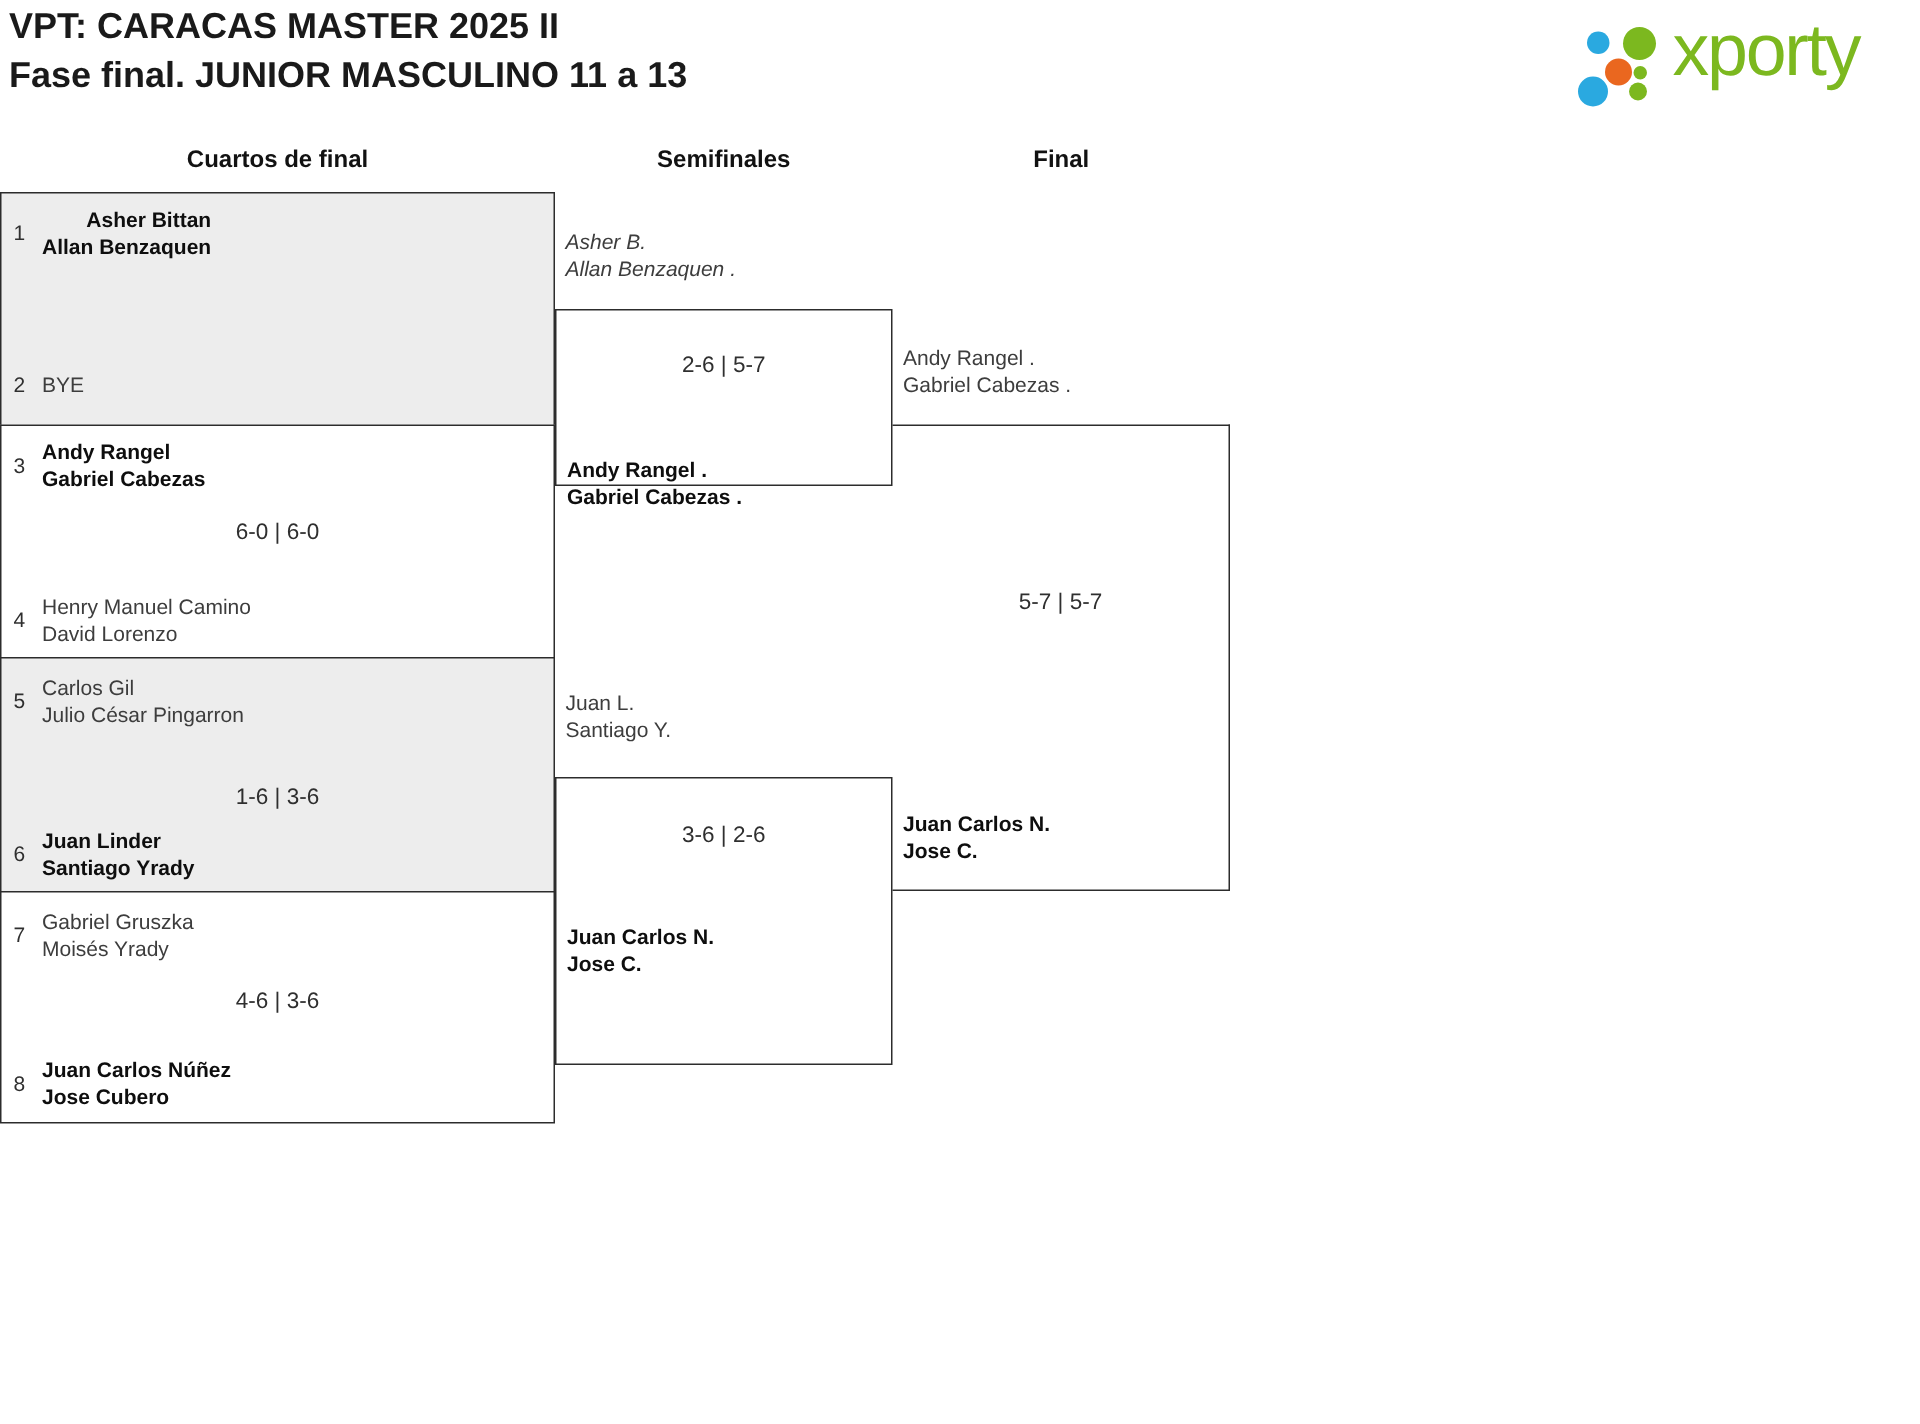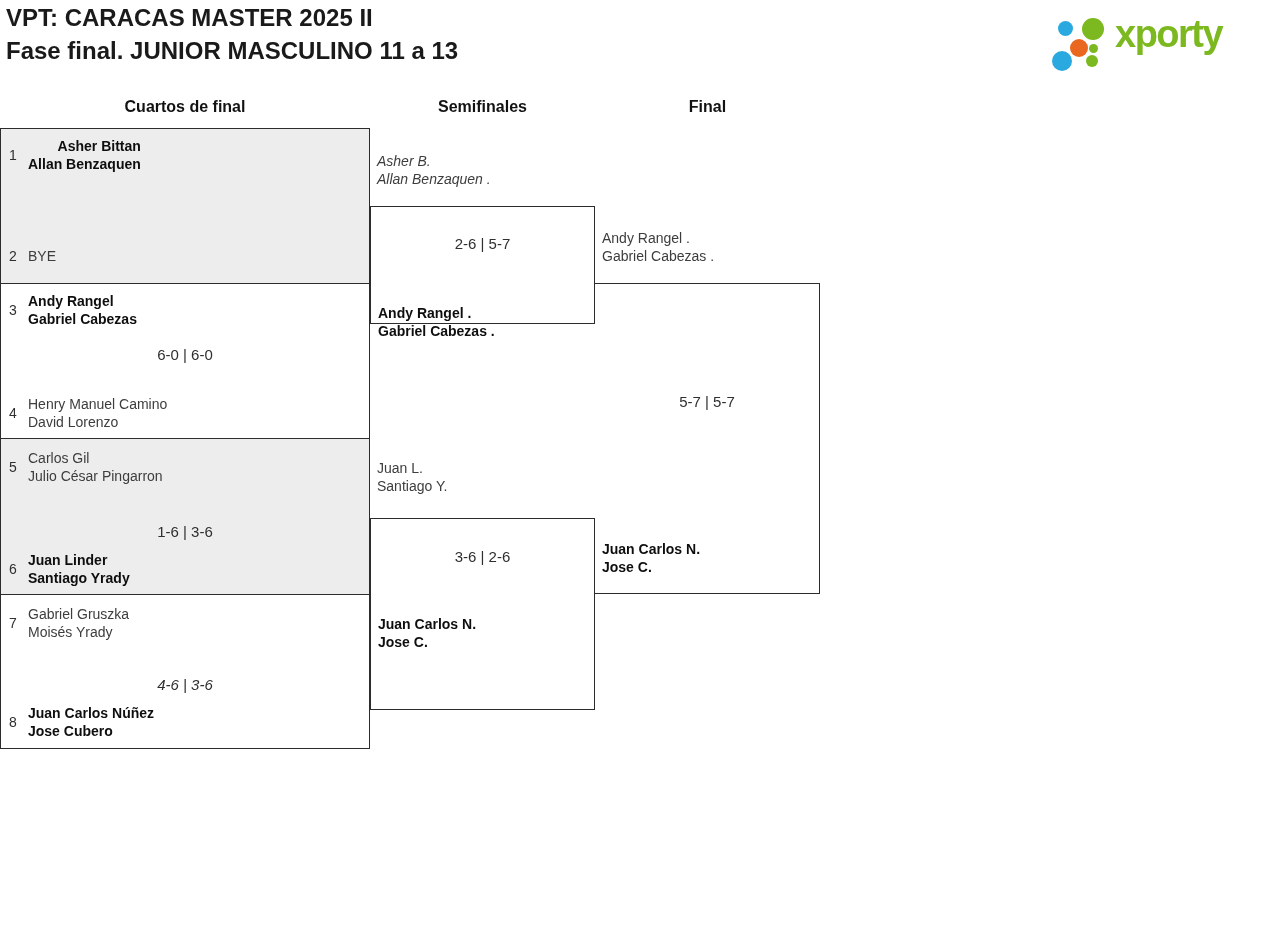--- a/index.html
+++ b/index.html
@@ -31,21 +31,21 @@
     white-space:nowrap;
   }
   .team.winner { font-weight:700; color:#0e0e0e; }
   .score {
     position:absolute; left:0; width:100%; text-align:center;
     font-size:15px; line-height:18px; color:#2f2f2f;
   }
   .logo { position:absolute; left:1045px; top:8px; width:232px; height:64px; display:block; text-decoration:none; cursor:pointer; }
   .dot { position:absolute; border-radius:50%; }
   .logo-text {
-    position:absolute; left:70px; top:0px; font-size:38px; font-weight:700;
+    position:absolute; left:70px; top:0px; font-size:49px; font-weight:400;
     letter-spacing:-1.5px; color:#7cb81f; line-height:52px;
   }
 </style>
 </head>
 <body>
 
 <div class="page">
 
   <div class="title" style="top:3px;">VPT: CARACAS MASTER 2025 II</div>
   <div class="title" style="top:36px;">Fase final. JUNIOR MASCULINO 11 a 13</div>
@@ -105,21 +105,21 @@
       <div>Santiago Yrady</div>
     </div>
   </div>
 
   <div class="box" style="left:0;top:594px;width:370px;height:155px;">
     <div class="seed" style="top:19px;">7</div>
     <div class="team" style="left:27px;top:10px;">
       <div>Gabriel Gruszka</div>
       <div>Moisés Yrady</div>
     </div>
-    <div class="score" style="top:81px;font-style:italic;">4-6 | 3-6</div>
+    <div class="score" style="top:64px;">4-6 | 3-6</div>
     <div class="seed" style="top:118px;">8</div>
     <div class="team winner" style="left:27px;top:109px;">
       <div>Juan Carlos Núñez</div>
       <div>Jose Cubero</div>
     </div>
   </div>
 
   <div class="team" style="left:377px;top:152px;font-style:italic;">
     <div>Asher B.</div>
     <div>Allan Benzaquen .</div>

